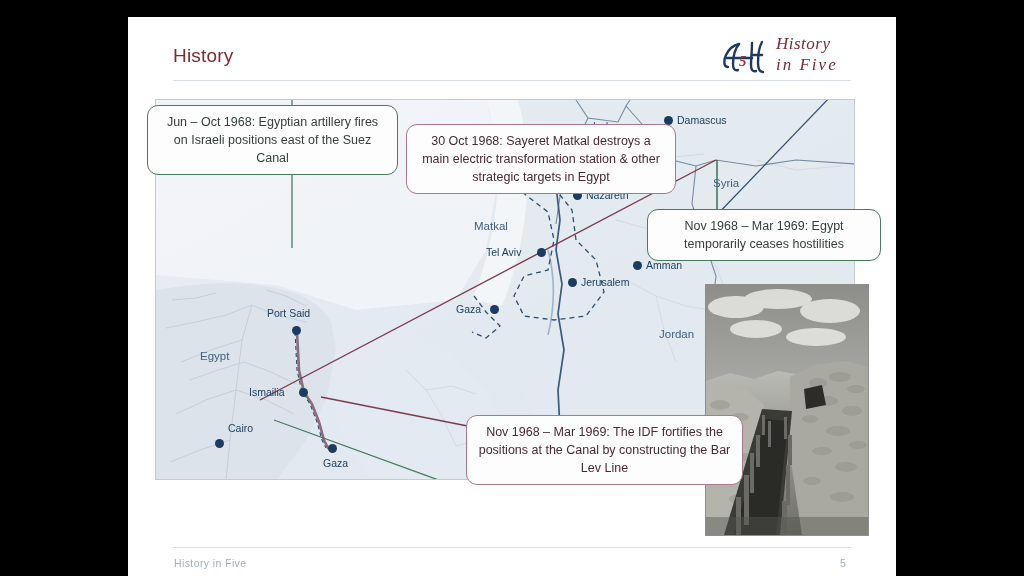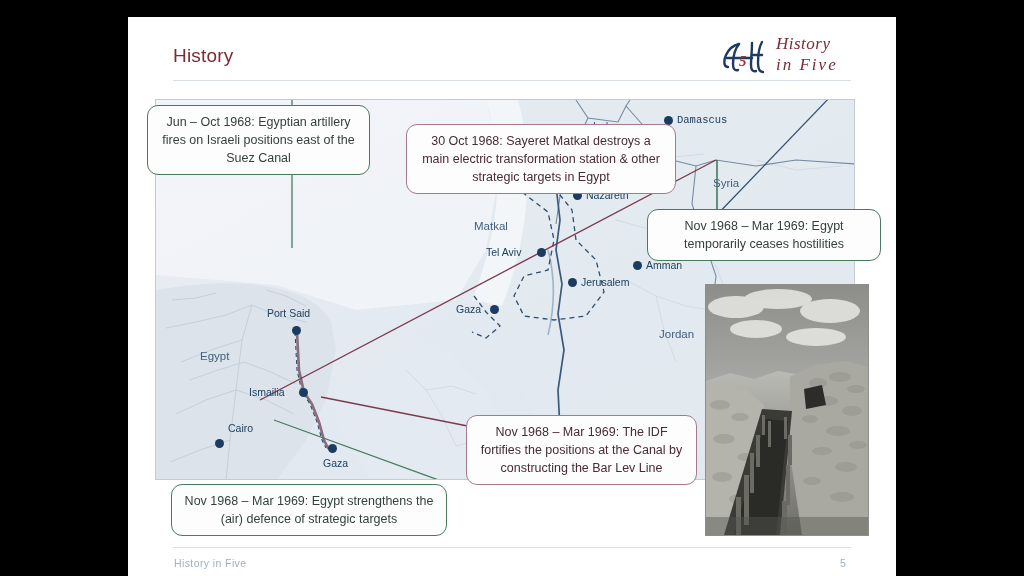--- a/index.html
+++ b/index.html
@@ -29,24 +29,24 @@
   .mlabel{position:absolute;color:#20405f;font-size:10.5px;white-space:nowrap;}
   .mlabel.country{color:#44617f;font-size:11.5px;}
   .dot{position:absolute;width:9px;height:9px;border-radius:50%;background:#1b3b61;}
 
   
   .callout{position:absolute;box-sizing:border-box;border-radius:11px;background:#fdfdfd;
            text-align:center;line-height:1.45;font-size:12.5px;padding:7px 11px;}
   .callout.green{border:1.3px solid #4a7a5e;color:#34403a;}
   .callout.maroon{border:1.3px solid #a8798a;color:#4a2a33;}
 
-  #c-artillery{left:19px;top:88px;width:223px;}
+  #c-artillery{left:19px;top:88px;width:251px;}
   #c-sayeret{left:278px;top:107px;width:270px;}
   #c-cease{left:519px;top:192px;width:234px;}
-  #c-idf{left:338px;top:398px;width:231px;}
+  #c-idf{left:338px;top:398px;width:277px;}
   #c-airdef{left:43px;top:467px;width:276px;}
 
   
   #photo{position:absolute;left:578px;top:268px;width:162px;height:250px;background:#b9b9b5;overflow:hidden;
          box-shadow:0 0 0 1px #8d8d8a;}
   #photo svg{display:block;}
 
   
   #footrule{position:absolute;left:45px;top:530px;width:678px;height:1px;background:#dbe0e6;}
   #foot-left{position:absolute;left:46px;top:540px;font-size:10.5px;color:#9fb0c4;letter-spacing:.4px;}
@@ -172,21 +172,21 @@
       <path d="M352 334 L470 334" stroke="#7c3a4e" stroke-width="1.3" fill="none"></path>
     </svg>
 
     <div class="mlabel country" style="left:437px;top:20px;">Lebanon</div>
     <div class="mlabel country" style="left:557px;top:77px;text-align:center;">Syria</div>
     <div class="mlabel country" style="left:318px;top:120px;">Matkal</div>
     <div class="mlabel country" style="left:503px;top:228px;">Jordan</div>
     <div class="mlabel country" style="left:44px;top:250px;">Egypt</div>
 
     <div class="dot" style="left:508px;top:16px;"></div>
-    <div class="mlabel" style="left:521px;top:14px;font-family:Liberation Mono, monospace;">Damascus</div>
+    <div class="mlabel" style="left:521px;top:14px;">Damascus</div>
 
     <div class="dot" style="left:417px;top:91px;"></div>
     <div class="mlabel" style="left:430px;top:89px;">Nazareth</div>
 
     <div class="dot" style="left:381px;top:148px;"></div>
     <div class="mlabel" style="left:330px;top:146px;">Tel Aviv</div>
 
     <div class="dot" style="left:412px;top:178px;"></div>
     <div class="mlabel" style="left:425px;top:176px;">Jerusalem</div>
 
@@ -281,20 +281,19 @@
       <path d="M98 104 L116 100 L120 120 L100 124 Z" fill="#2c2c29"></path>
 
       <rect x="0" y="232" width="162" height="18" fill="#55554f" opacity="0.45"></rect>
     </svg>
   </div>
 
   <div id="c-artillery" class="callout green">Jun – Oct 1968: Egyptian artillery fires on Israeli positions east of the Suez Canal</div>
   <div id="c-sayeret" class="callout maroon">30 Oct 1968: Sayeret Matkal destroys a main electric transformation station &amp; other strategic targets in Egypt</div>
   <div id="c-cease" class="callout green">Nov 1968 – Mar 1969: Egypt temporarily ceases hostilities</div>
   <div id="c-idf" class="callout maroon">Nov 1968 – Mar 1969: The IDF fortifies the positions at the Canal by constructing the Bar Lev Line</div>
-  <div id="c-airdef" class="callout green">Nov 1968 – Mar 1969: Egypt strengthens the (air) defence of strategic targets</div>
 
   <div id="footrule"></div>
   <div id="foot-left">History in Five</div>
   <div id="foot-right">5</div>
 
  </div>
 </div>
 
 </body></html>

